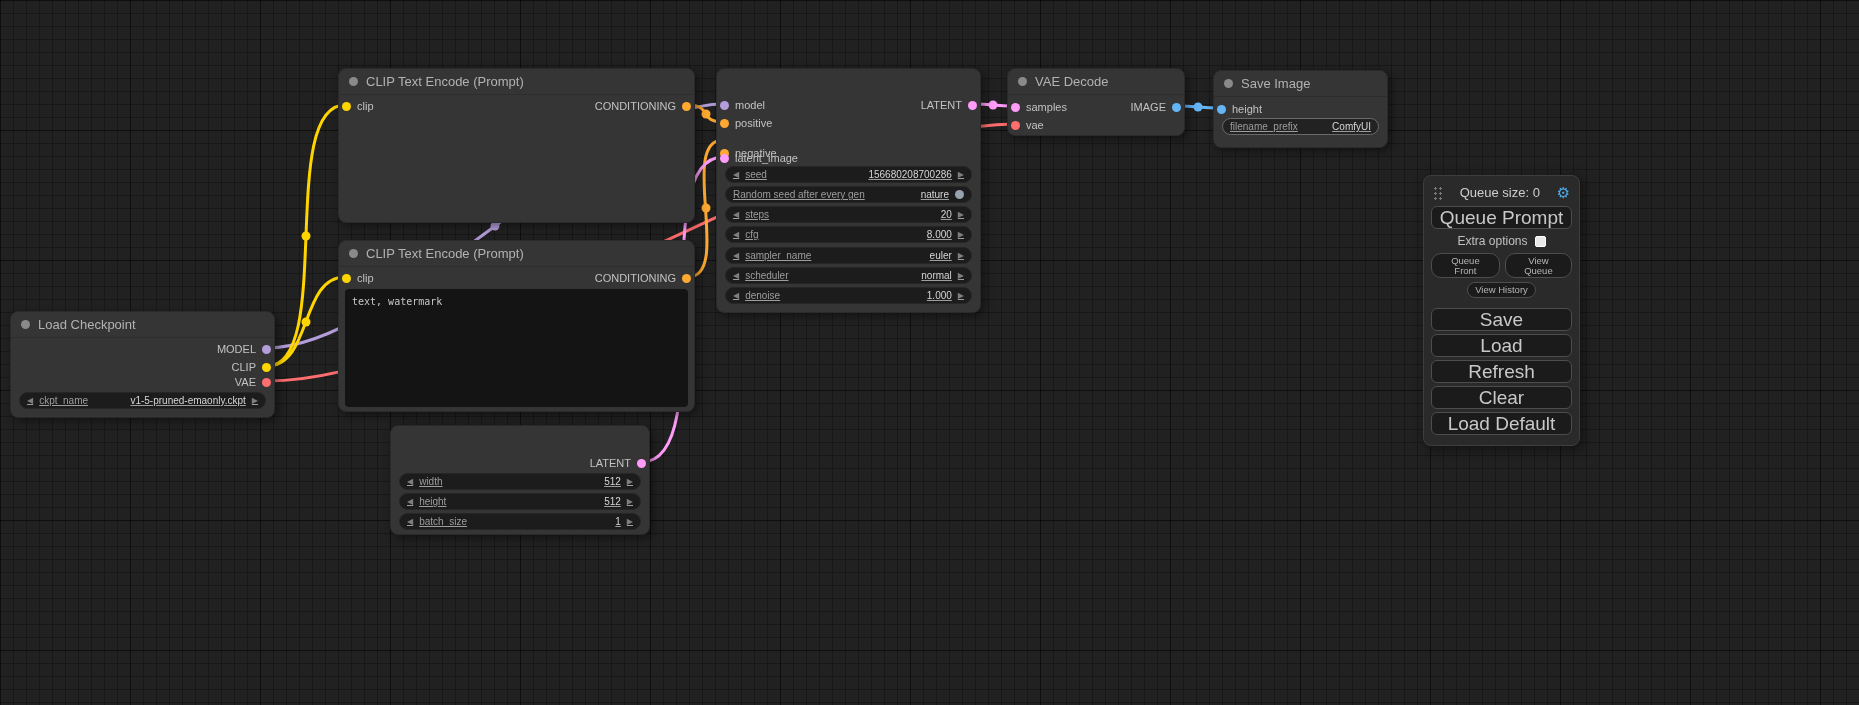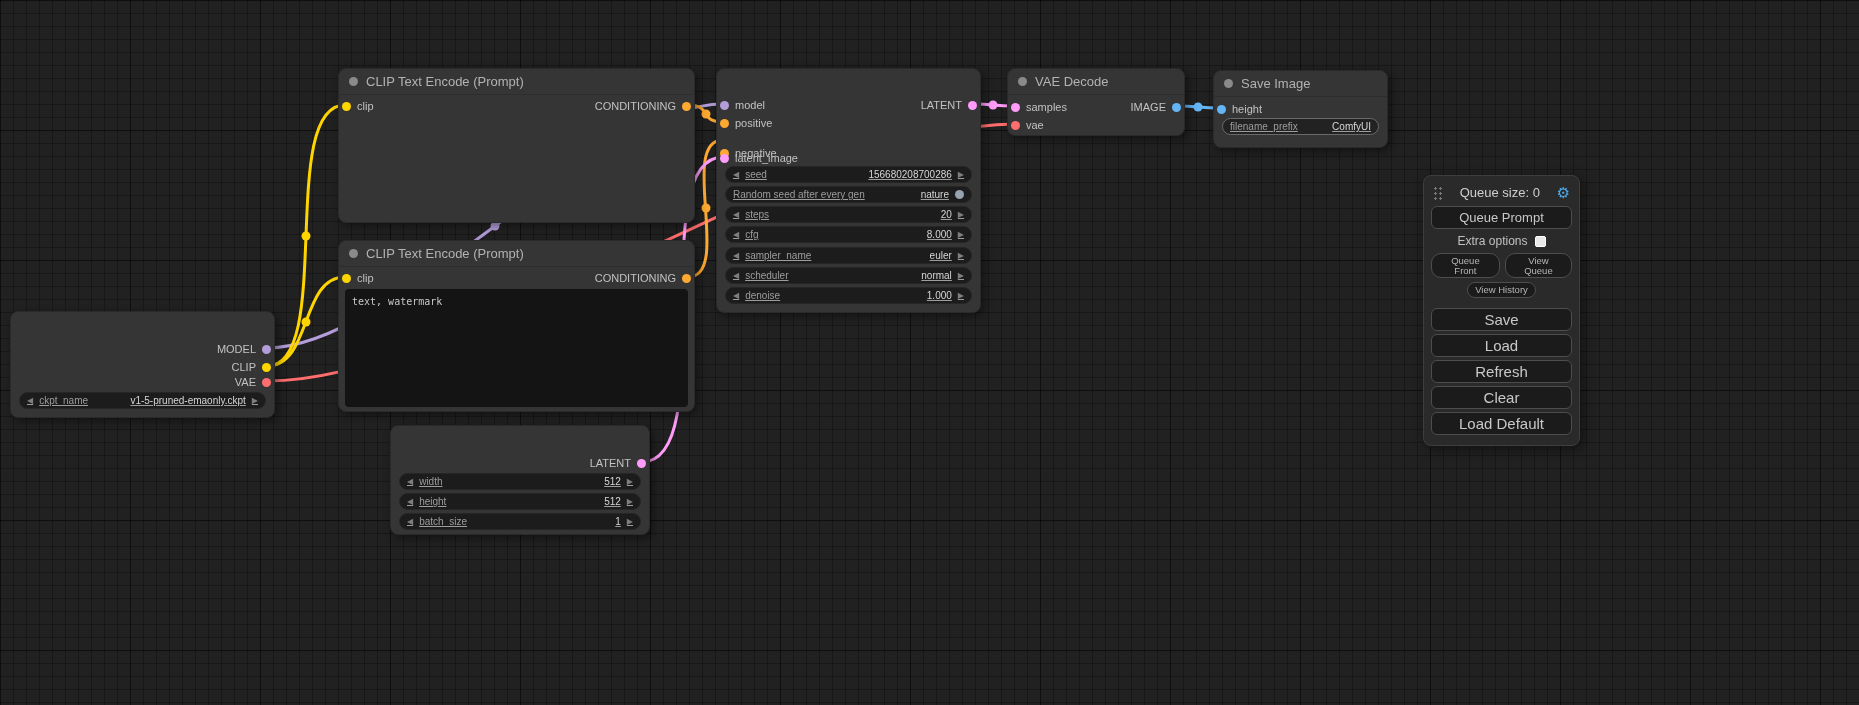--- a/index.html
+++ b/index.html
@@ -71,23 +71,23 @@
     background-image:radial-gradient(#7a7a7a 1.2px, transparent 1.4px);
     background-size:5px 5px;
   }
   .queue-size { font-size:13px; color:#cfcfcf; }
   .gear { color:#4fa8e8; font-size:15px; line-height:1; cursor:pointer; }
 
   button { font-family:inherit; cursor:pointer; }
   .btn-lg {
     display:block; width:100%; height:23px; margin-bottom:3px;
     background:#1b1b1b; border:1px solid #4d4d4d; border-radius:6px;
-    color:#c8c8c8; font-size:15px; line-height:1;
-  }
-  .btn-queue { font-size:13px; margin-bottom:2px; }
+    color:#c8c8c8; font-size:19px; line-height:1;
+  }
+  .btn-queue { font-size:19px; margin-bottom:2px; }
   .extra-row { display:flex; align-items:center; justify-content:center; gap:7px; margin:5px 0; font-size:12px; color:#c0c0c0; }
   .checkbox { width:11px; height:11px; background:#e8e8e8; border:1px solid #fff; border-radius:2px; cursor:pointer; }
   .small-row { display:flex; justify-content:center; gap:5px; margin-bottom:4px; }
   .btn-sm {
     background:#1b1b1b; border:1px solid #4d4d4d; border-radius:10px;
     color:#b5b5b5; font-size:9.5px; padding:2px 7px; line-height:1;
   }
   .hist-row { display:flex; justify-content:center; margin-bottom:10px; }
 </style>
 </head>
@@ -111,20 +111,24 @@
     <circle cx="306" cy="322" r="4.5" fill="#ffd500"></circle>
     <circle cx="640" cy="253" r="4.5" fill="#ff6e6e"></circle>
     <circle cx="706" cy="114" r="4.5" fill="#ffa931"></circle>
     <circle cx="706" cy="208" r="4.5" fill="#ffa931"></circle>
     <circle cx="682" cy="310" r="4.5" fill="#ff9cf9"></circle>
     <circle cx="993" cy="105" r="4.5" fill="#ff9cf9"></circle>
     <circle cx="1198" cy="107" r="4.5" fill="#64b5f6"></circle>
   </svg>
 
   <div class="node" style="left:10px;top:311px;width:265px;height:107px">
+    <div class="node-header">
+      <span class="collapse-dot"></span>
+      <span class="node-title">Load Checkpoint</span>
+    </div>
     <div class="slot out" style="top:29px">
       <span class="slot-label">MODEL</span>
       <span class="dot" style="background: rgb(179, 157, 219);"></span>
     </div>
     <div class="slot out" style="top:47px">
       <span class="slot-label">CLIP</span>
       <span class="dot" style="background: rgb(255, 213, 0);"></span>
     </div>
     <div class="slot out" style="top:62px">
       <span class="slot-label">VAE</span>

